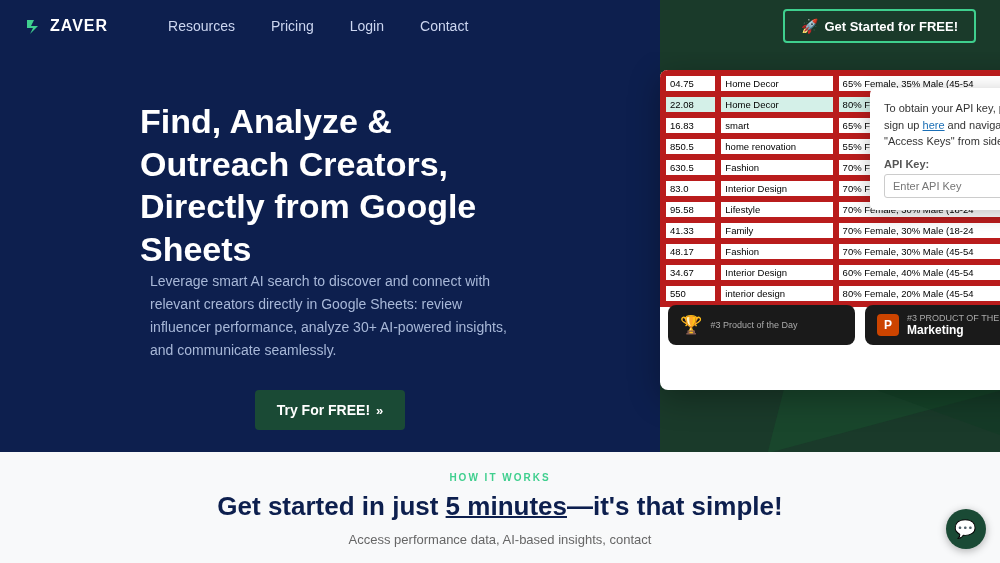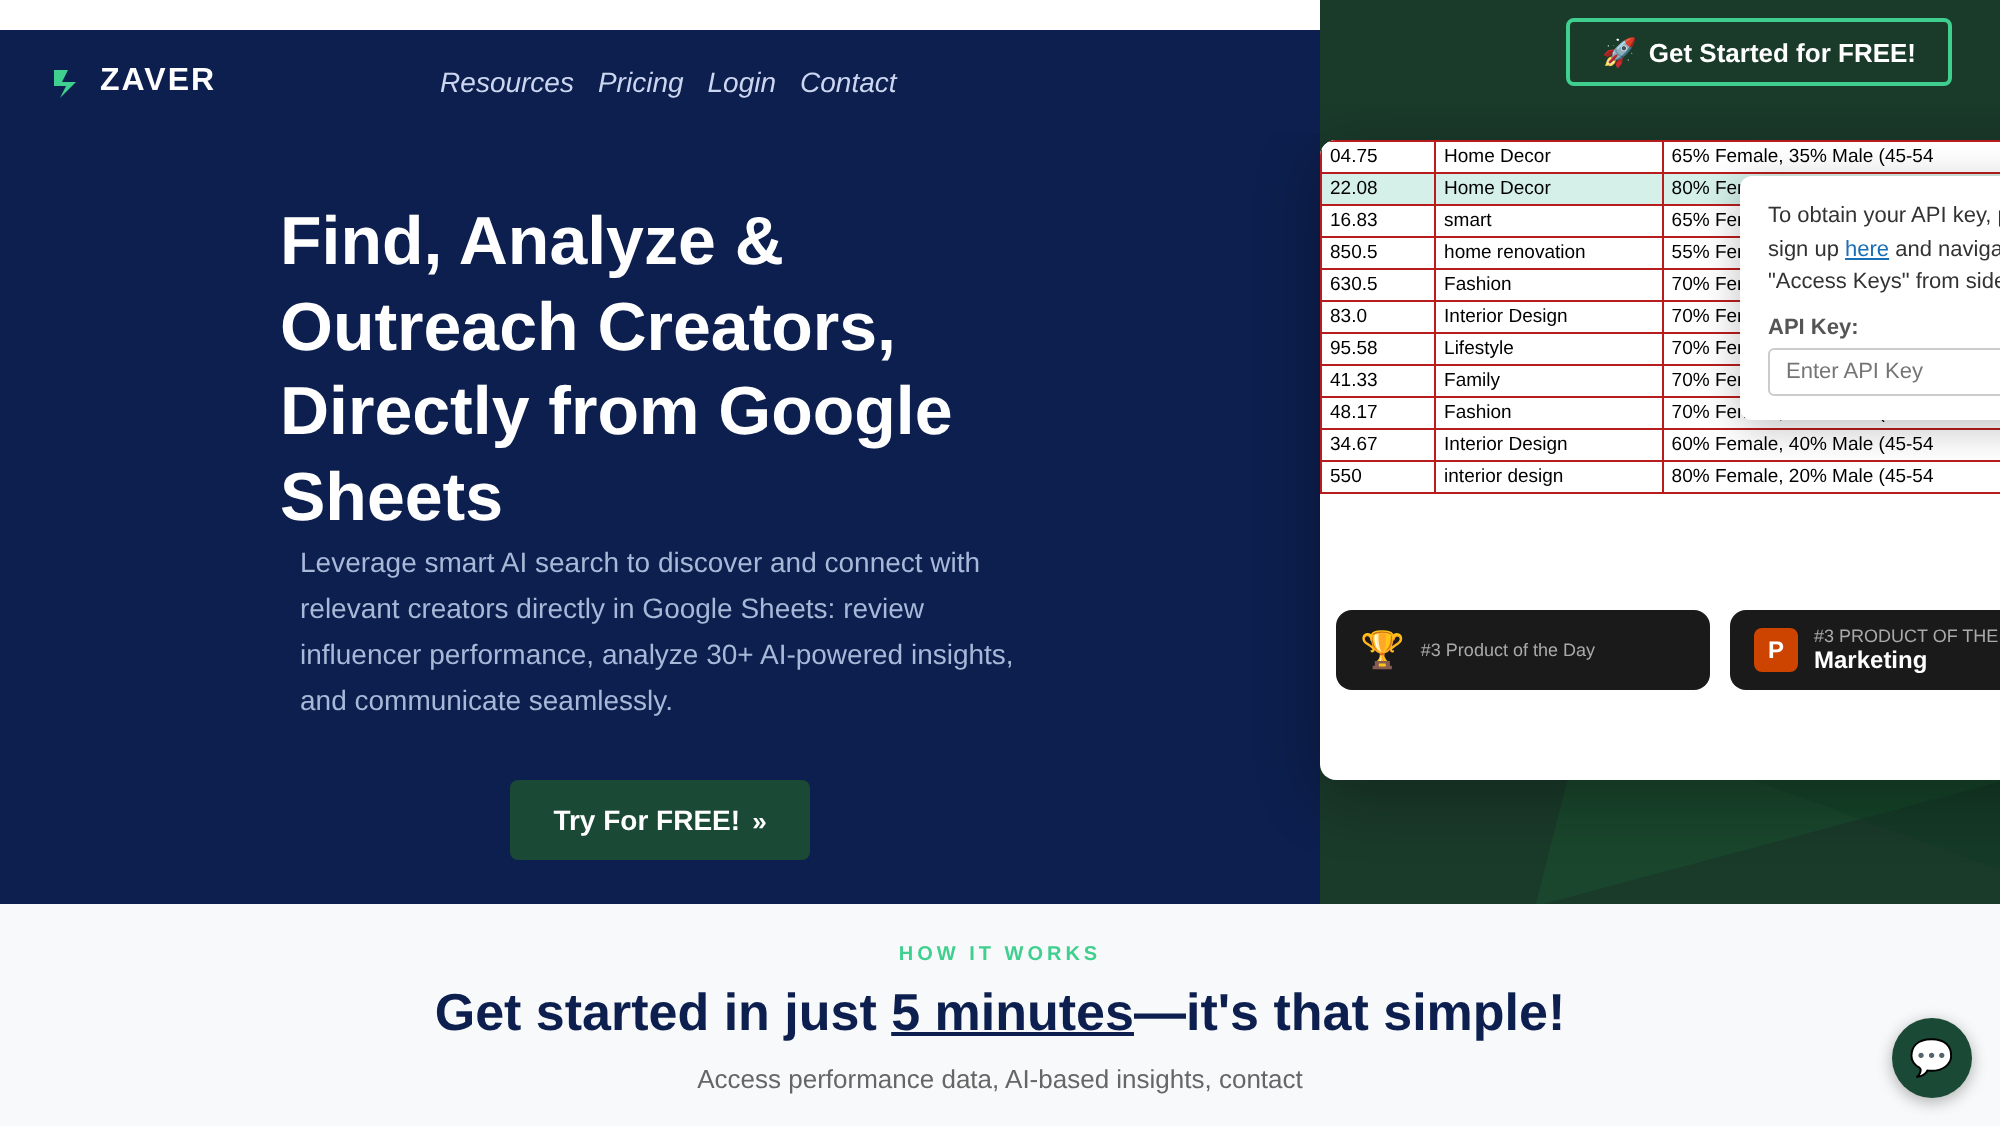--- a/index.html
+++ b/index.html
@@ -1,34 +1,34 @@
 <!DOCTYPE html>
 <html><head>
   <meta charset="utf-8">
   <style>
     * { margin: 0; padding: 0; box-sizing: border-box; }
     body { font-family: -apple-system, BlinkMacSystemFont, 'Segoe UI', sans-serif; overflow: hidden; width: 1000px; height: 563px; }
 
     
     .navbar {
-      position: absolute; top: 15px; left: 0; width: 660px; height: 52px;
+      position: absolute; top: 0; left: 0; width: 660px; height: 52px;
       background: #0d1f4e;
       display: flex; align-items: center; padding: 0 24px;
       z-index: 10;
     }
     .logo {
       display: flex; align-items: center; gap: 6px; color: #fff;
       font-weight: 700; font-size: 16px; letter-spacing: 1px;
     }
     .logo-icon {
       width: 20px; height: 20px; display: flex; align-items: center;
     }
     .logo-icon svg { width: 20px; height: 20px; }
     .nav-links {
-      display: flex; gap: 12px; margin-left: 112px; font-style: italic;
+      display: flex; gap: 36px; margin-left: 60px;
     }
     .nav-link {
       color: #ccd6f0; font-size: 14px; text-decoration: none; cursor: pointer;
     }
 
     
     .navbar-right {
       position: absolute; top: 0; left: 660px; width: 340px; height: 52px;
       background: #1a3a2a;
       display: flex; align-items: center; justify-content: flex-end; padding-right: 24px;
@@ -99,21 +99,21 @@
       background: #fff; border-radius: 8px; box-shadow: 0 8px 32px rgba(0,0,0,0.3);
       overflow: hidden; z-index: 5;
     }
 
     
     .ss-table {
       width: 100%; font-size: 9.5px;
       border-collapse: collapse; background: #fff;
     }
     .ss-table td {
-      border: 1px solid #b91c1c; padding: 2px 4px;
+      border: 6px solid #b91c1c; padding: 2px 4px;
       white-space: nowrap; overflow: hidden;
     }
     .ss-row-highlight td { background: #d4f0e8 !important; }
     .ss-col-cat { width: 70px; }
     .ss-col-eng { width: 40px; }
     .ss-col-aud { width: 160px; }
 
     
     .api-panel {
       position: absolute; top: 88px; left: 870px; width: 195px;

